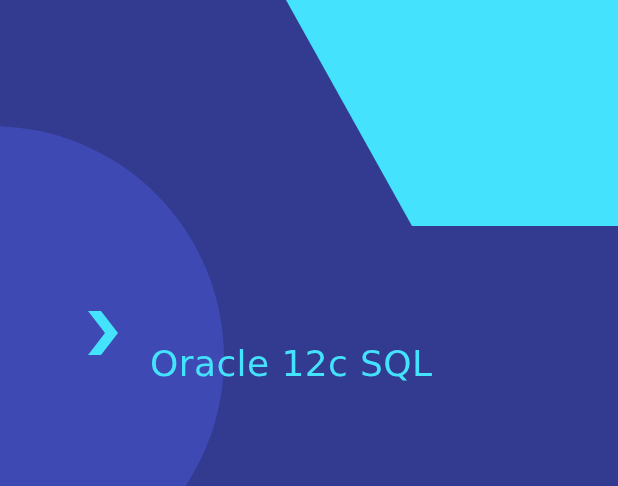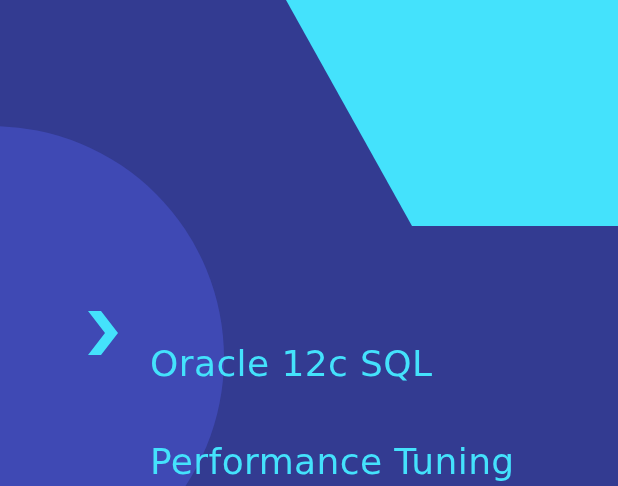--- a/index.html
+++ b/index.html
@@ -88,18 +88,17 @@
   <div class="title-block">
 
     <div class="chevron-wrap">
       <svg width="30" height="44" viewBox="0 0 30 44" aria-hidden="true">
         <polygon points="0,0 13,0 30,22 13,44 0,44 17,22" fill="#44e2fc"></polygon>
       </svg>
     </div>
 
     <h1 class="title-text">
       <span class="title-line">Oracle 12c SQL</span>
-      <span class="title-line">Performance Tuning</span>
     </h1>
 
   </div>
 
 </div>
 
 </body></html>

